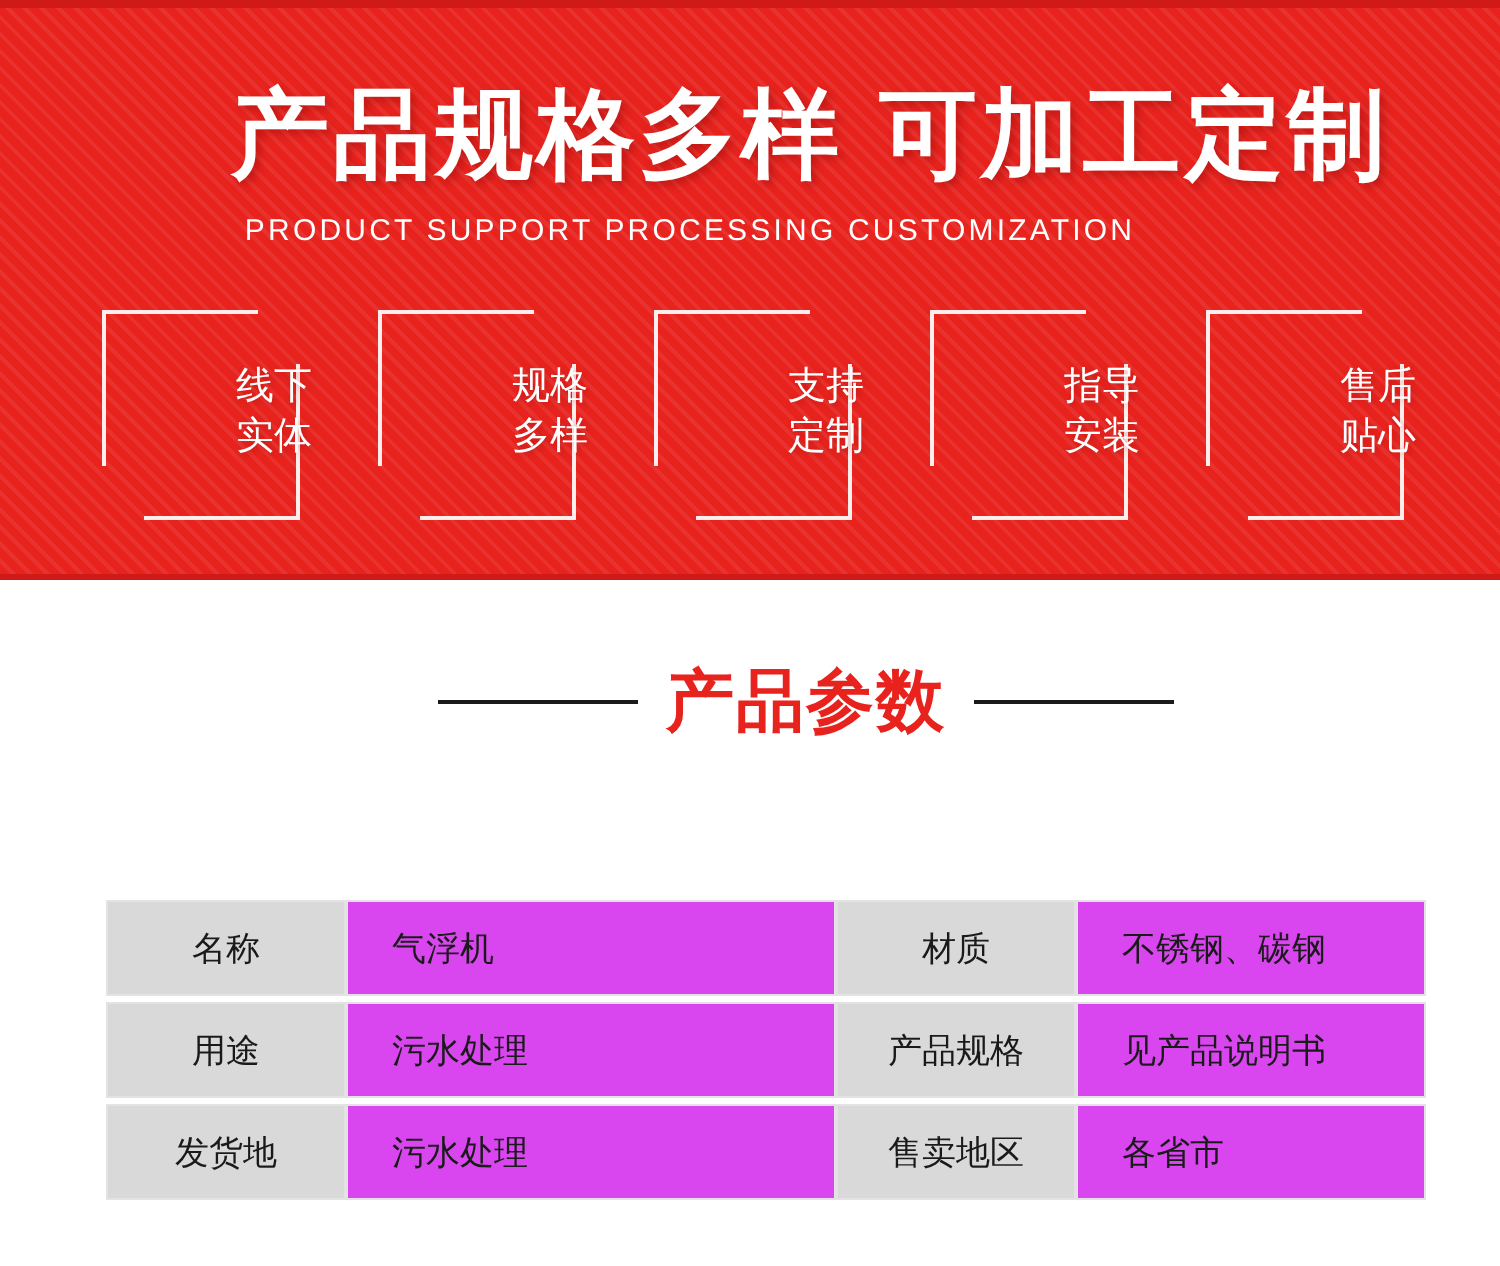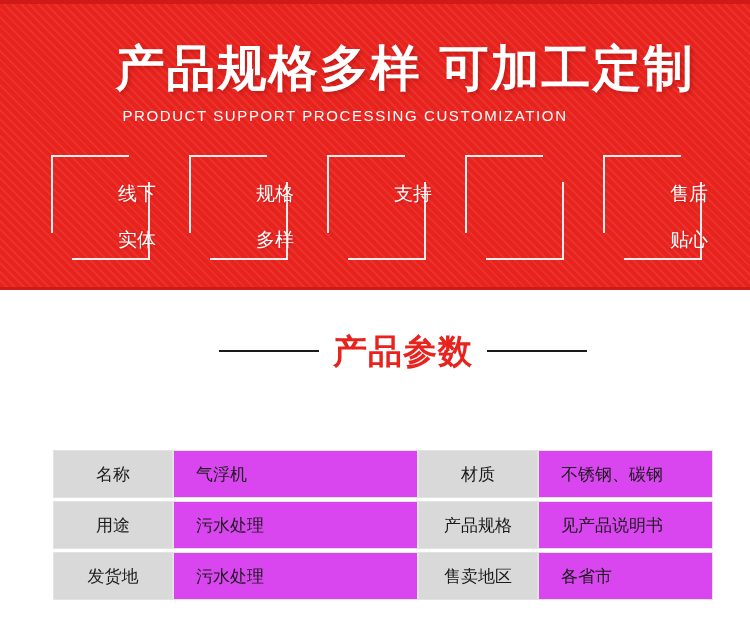--- a/index.html
+++ b/index.html
@@ -121,21 +121,20 @@
     width: 108px;
     text-align: right;
     color: #ffffff;
     font-size: 19px;
     line-height: 25px;
     font-weight: normal;
     text-shadow: 1px 1px 3px rgba(120,0,0,0.3);
   }
   .badge-label .l2 {
     display: block;
-    margin-top: 21px;
   }
 
   
   .section-title-wrap {
     position: absolute;
     top: 325px;
     left: 0;
     width: 750px;
     height: 95px;
     padding-left: 28px;
@@ -239,26 +238,31 @@
         <span>规格</span>
         <span class="l2">多样</span>
       </div>
     </div>
 
     <div class="badge">
       <div class="badge-corner-tl"></div>
       <div class="badge-corner-br"></div>
       <div class="badge-label">
         <span>支持</span>
-      </div>
-    </div>
-
-    <div class="badge">
-      <div class="badge-corner-tl"></div>
-      <div class="badge-corner-br"></div>
+        <span class="l2">定制</span>
+      </div>
+    </div>
+
+    <div class="badge">
+      <div class="badge-corner-tl"></div>
+      <div class="badge-corner-br"></div>
+      <div class="badge-label">
+        <span>指导</span>
+        <span class="l2">安装</span>
+      </div>
     </div>
 
     <div class="badge">
       <div class="badge-corner-tl"></div>
       <div class="badge-corner-br"></div>
       <div class="badge-label">
         <span>售后</span>
         <span class="l2">贴心</span>
       </div>
     </div>

